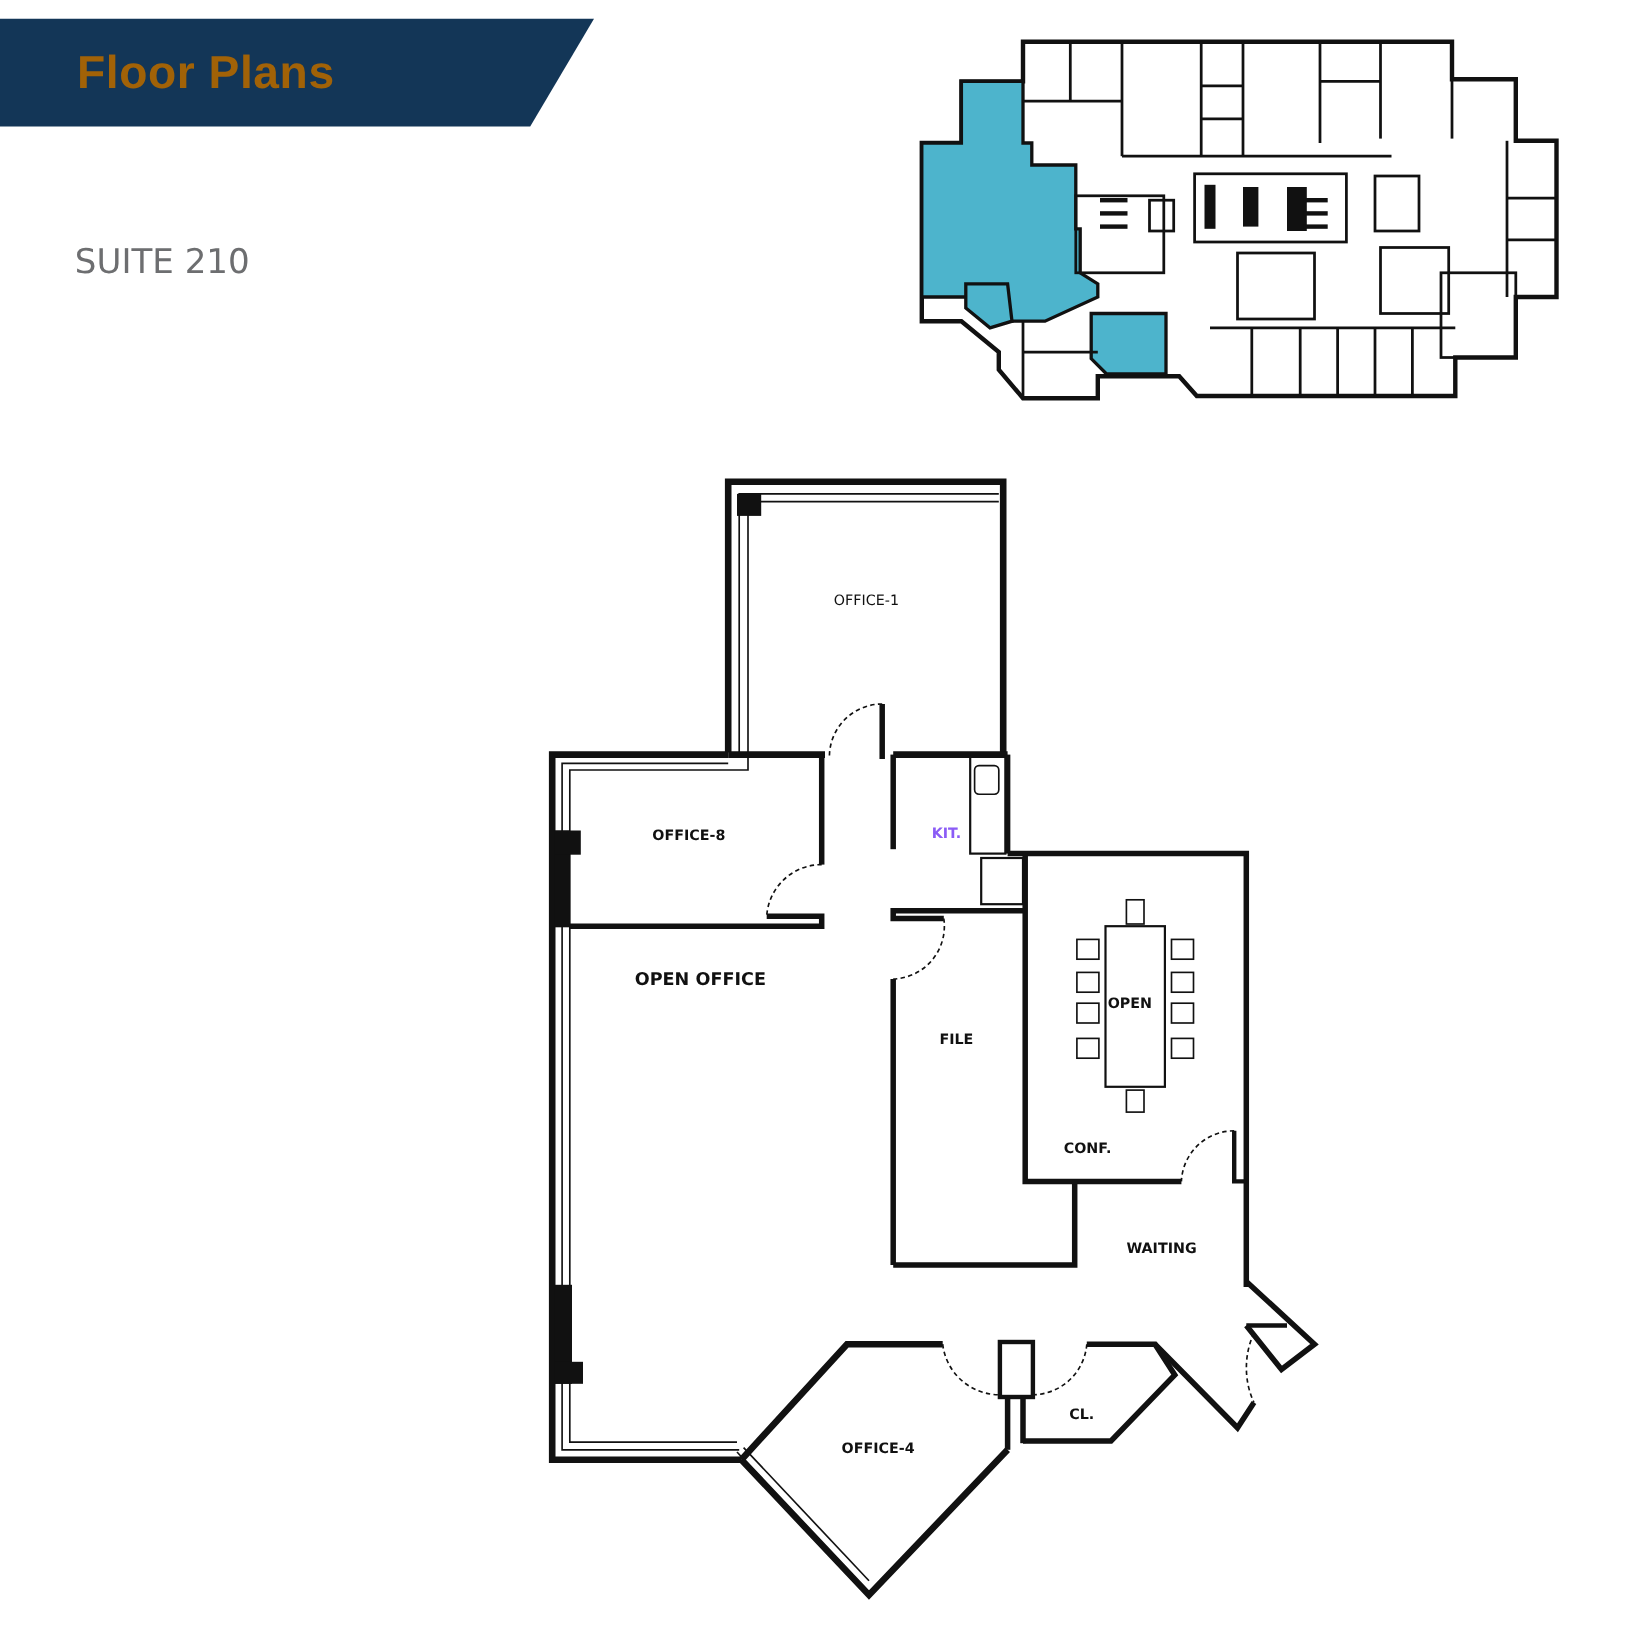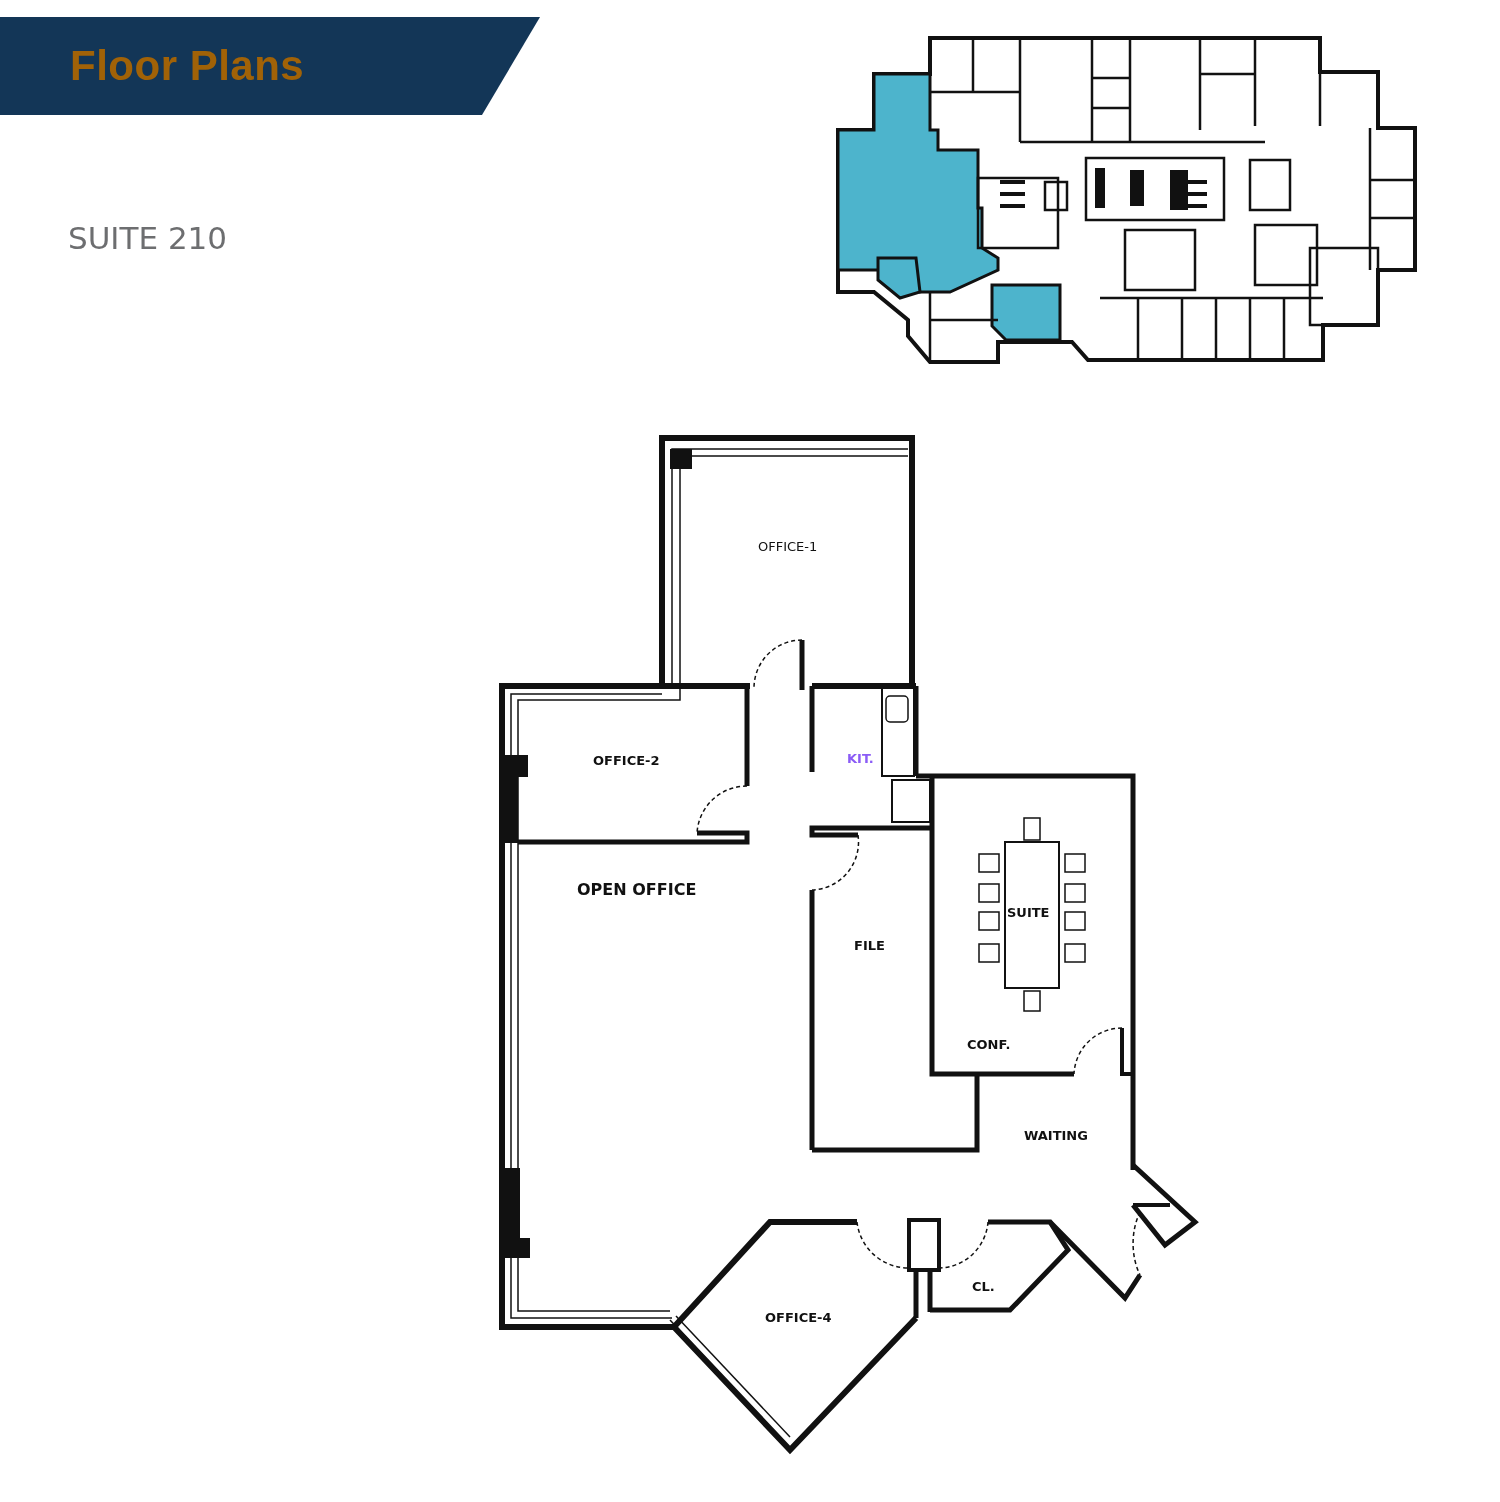--- a/index.html
+++ b/index.html
@@ -153,21 +153,21 @@
     <path d="M747,786 A50,50 0 0,0 697,833"></path>
     <path d="M858,835 A48,48 0 0,1 812,890"></path>
     <path d="M1122,1028 A48,48 0 0,0 1074,1074"></path>
     <path d="M857,1222 A52,52 0 0,0 909,1268"></path>
     <path d="M988,1222 A50,50 0 0,1 940,1268"></path>
     <path d="M1140,1212 A40,56 0 0,0 1140,1275"></path>
   </g>
 </svg>
 
 <div style="position:absolute;left:758px;top:539px;font-weight:normal;font-size:13px;color:#111;">OFFICE-1</div>
-<div style="position:absolute;left:593px;top:753px;font-weight:bold;font-size:13px;color:#111;">OFFICE-2</div>
+<div style="position:absolute;left:593px;top:753px;font-weight:bold;font-size:13px;color:#111;">OFFICE-8</div>
 <div style="position:absolute;left:847px;top:751px;font-weight:bold;font-size:13px;color:#8b5cf6;text-align:center;">KIT.</div>
 <div style="position:absolute;left:577px;top:880px;font-weight:bold;font-size:16px;color:#111;">OPEN OFFICE</div>
 <div style="position:absolute;left:854px;top:938px;font-weight:bold;font-size:13px;color:#111;">FILE</div>
-<div style="position:absolute;left:1007px;top:905px;font-weight:bold;font-size:13px;color:#111;">SUITE</div>
+<div style="position:absolute;left:1007px;top:905px;font-weight:bold;font-size:13px;color:#111;">OPEN</div>
 <div style="position:absolute;left:967px;top:1037px;font-weight:bold;font-size:13px;color:#111;">CONF.</div>
 <div style="position:absolute;left:1024px;top:1128px;font-weight:bold;font-size:13px;color:#111;">WAITING</div>
 <div style="position:absolute;left:972px;top:1279px;font-weight:bold;font-size:13px;color:#111;">CL.</div>
 <div style="position:absolute;left:765px;top:1310px;font-weight:bold;font-size:13px;color:#111;text-align:right;">OFFICE-4</div>
 
 </body></html>

